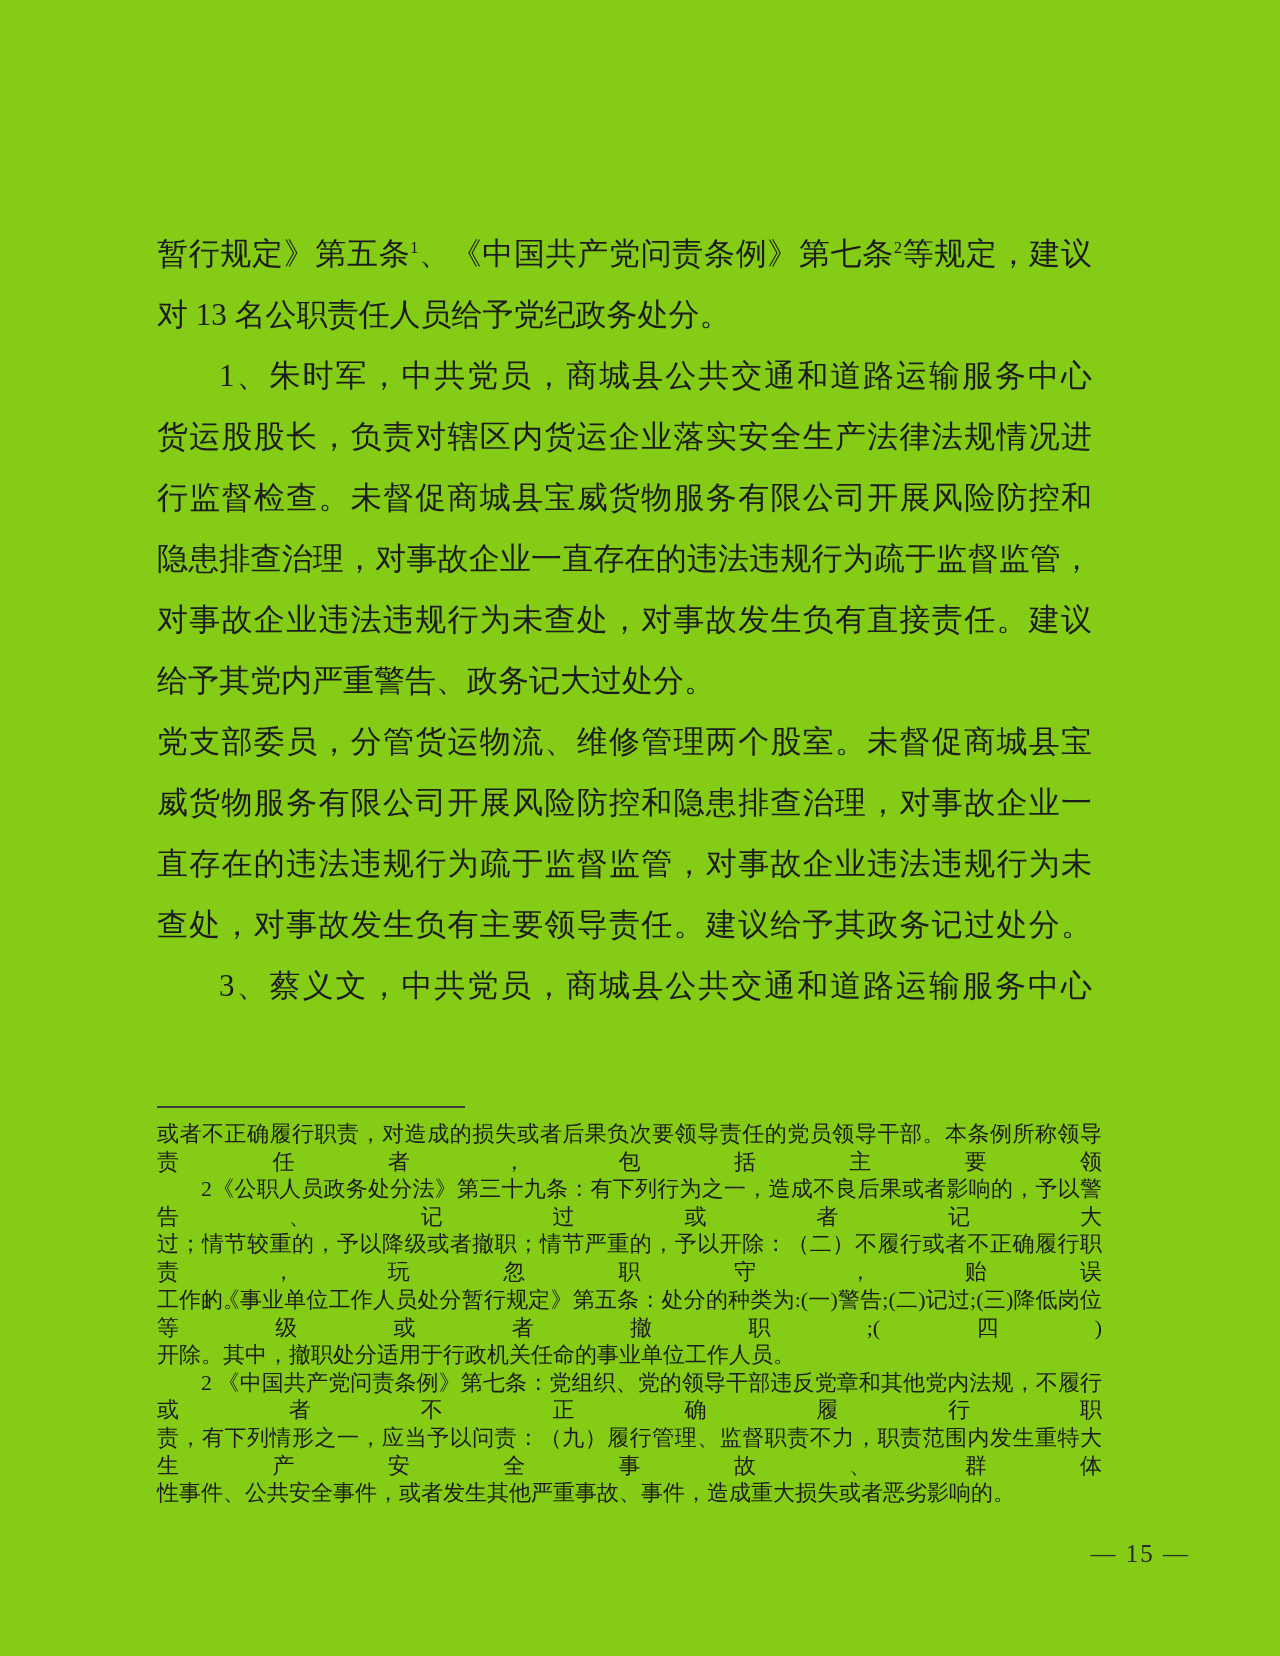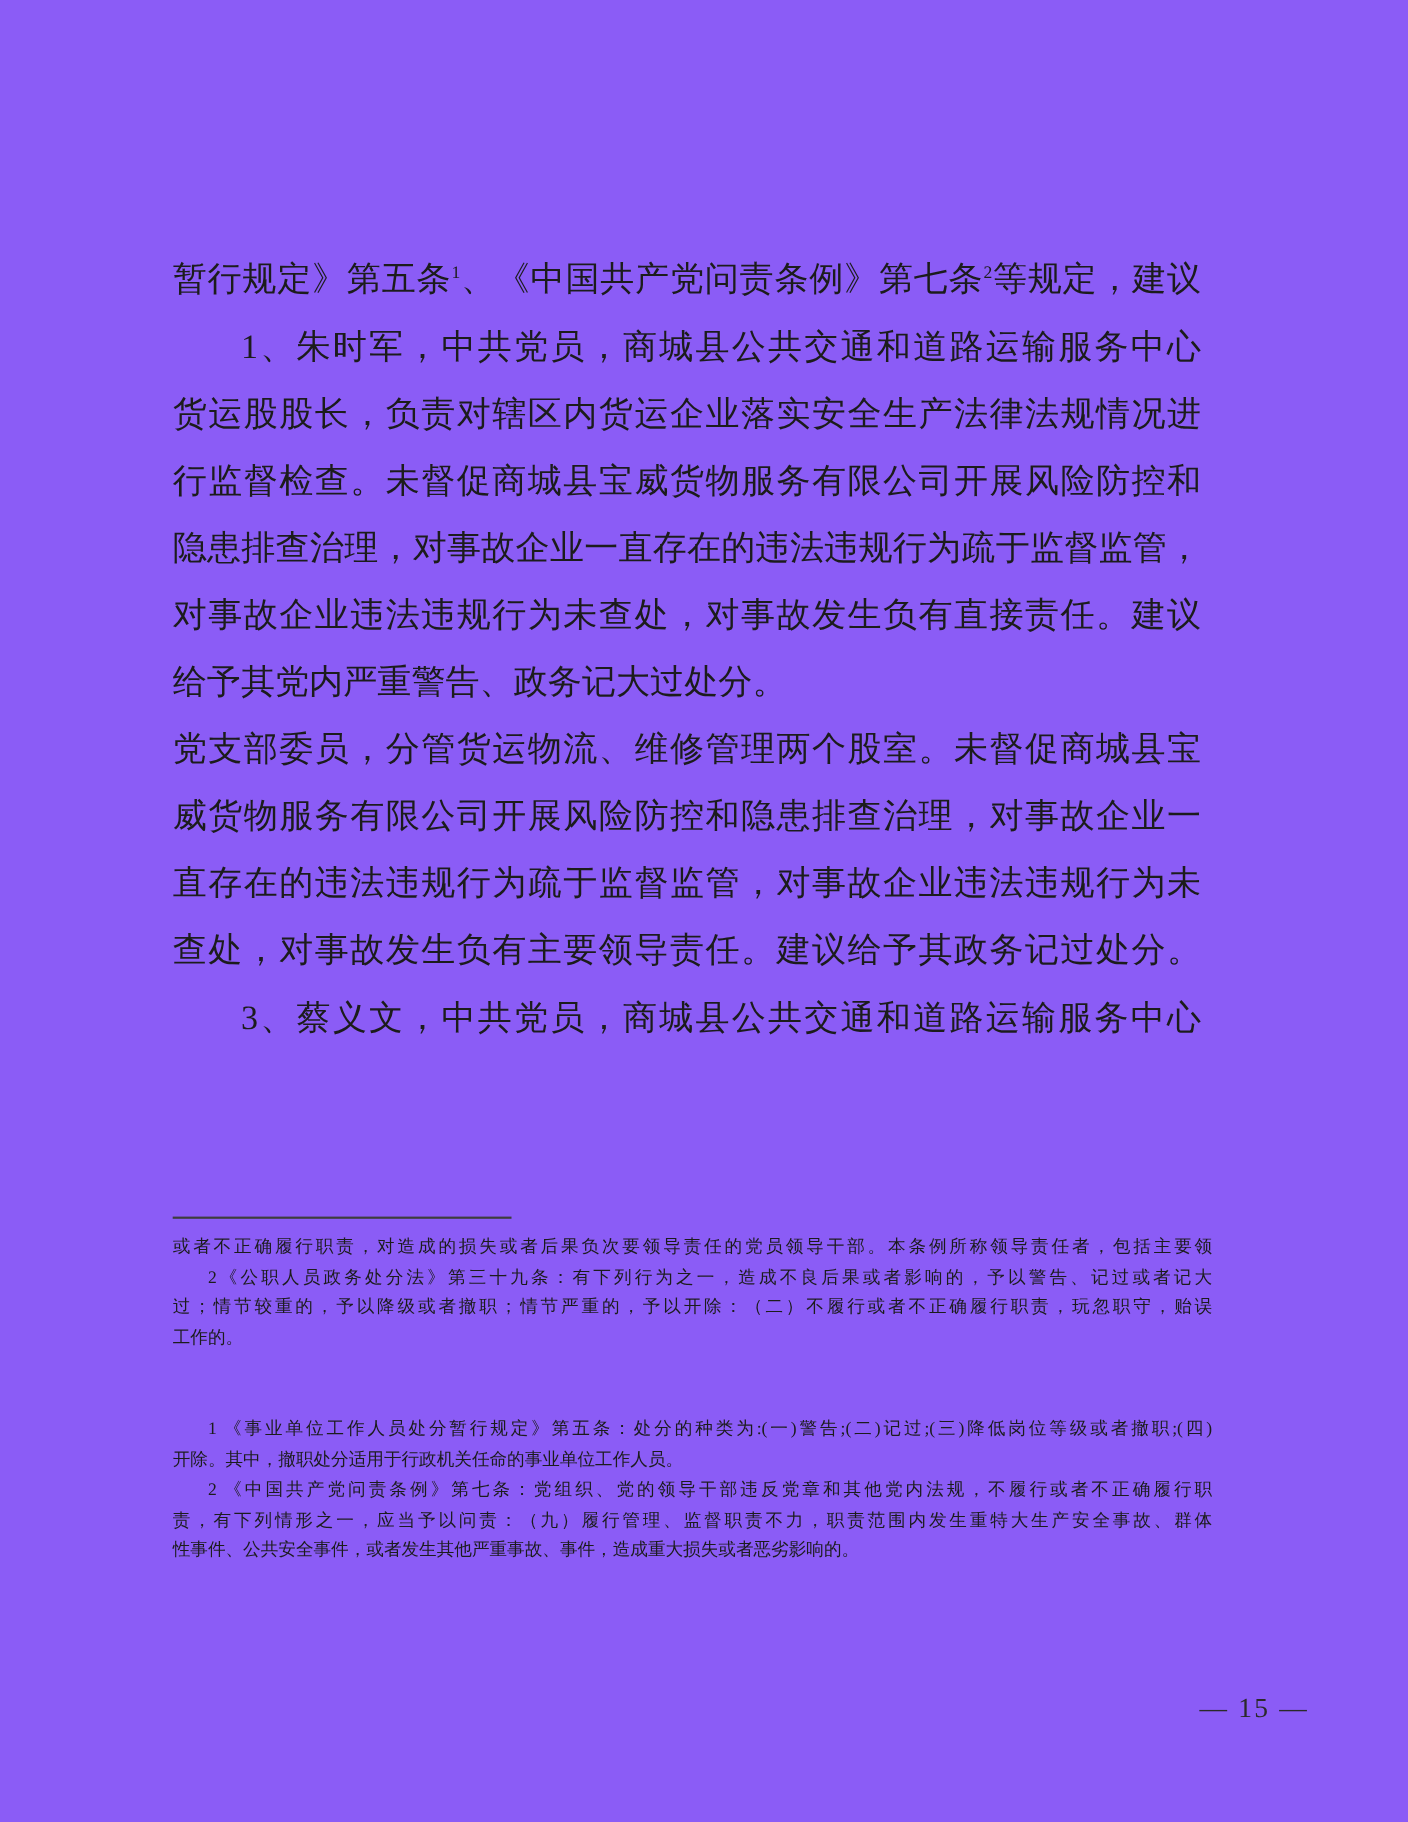--- a/index.html
+++ b/index.html
@@ -4,21 +4,21 @@
 <style>
   html, body {
     margin: 0;
     padding: 0;
     background: #e8e8e8;
   }
   .page {
     position: relative;
     width: 1280px;
     height: 1656px;
-    background: #8b5cf6;
+    background: #84cc16;
     font-family: "Liberation Serif", "DejaVu Serif", serif;
     color: #1c1c1c;
     overflow: hidden;
     text-decoration: underline;
   }
   
   .body-text {
     position: absolute;
     left: 157px;
     top: 223px;
@@ -48,21 +48,21 @@
     left: 157px;
     top: 1106px;
     width: 308px;
     height: 2px;
     background: #3d3d3d;
   }
   .footnotes {
     position: absolute;
     left: 157px;
     width: 945px;
-    font-size: 16px;
+    font-size: 22px;
     line-height: 27.6px;
   }
   .footnotes.block-top { top: 1120px; }
   .footnotes.block-bottom { top: 1286px; }
   .footnotes .line {
     text-align: justify;
     text-align-last: justify;
   }
   .footnotes .line.no-stretch {
     text-align-last: left;
@@ -79,20 +79,21 @@
     color: #2a2a2a;
   }
 </style>
 </head>
 <body>
 
 <div class="page">
 
   <main class="body-text">
       <div class="line"><span>暂行规定》第五条</span><sup>1</sup><span>、《中国共产党问责条例》第七条</span><sup>2</sup><span>等规定，建议</span></div>
+      <div class="line no-stretch"><span>对 13 名公职责任人员给予党纪政务处分。</span></div>
       <div class="line indent"><span>1、朱时军，中共党员，商城县公共交通和道路运输服务中心</span></div>
       <div class="line"><span>货运股股长，负责对辖区内货运企业落实安全生产法律法规情况进</span></div>
       <div class="line"><span>行监督检查。未督促商城县宝威货物服务有限公司开展风险防控和</span></div>
       <div class="line"><span>隐患排查治理，对事故企业一直存在的违法违规行为疏于监督监管，</span></div>
       <div class="line"><span>对事故企业违法违规行为未查处，对事故发生负有直接责任。建议</span></div>
       <div class="line no-stretch"><span>给予其党内严重警告、政务记大过处分。</span></div>
       <div class="line"><span>党支部委员，分管货运物流、维修管理两个股室。未督促商城县宝</span></div>
       <div class="line"><span>威货物服务有限公司开展风险防控和隐患排查治理，对事故企业一</span></div>
       <div class="line"><span>直存在的违法违规行为疏于监督监管，对事故企业违法违规行为未</span></div>
       <div class="line"><span>查处，对事故发生负有主要领导责任。建议给予其政务记过处分。</span></div>

